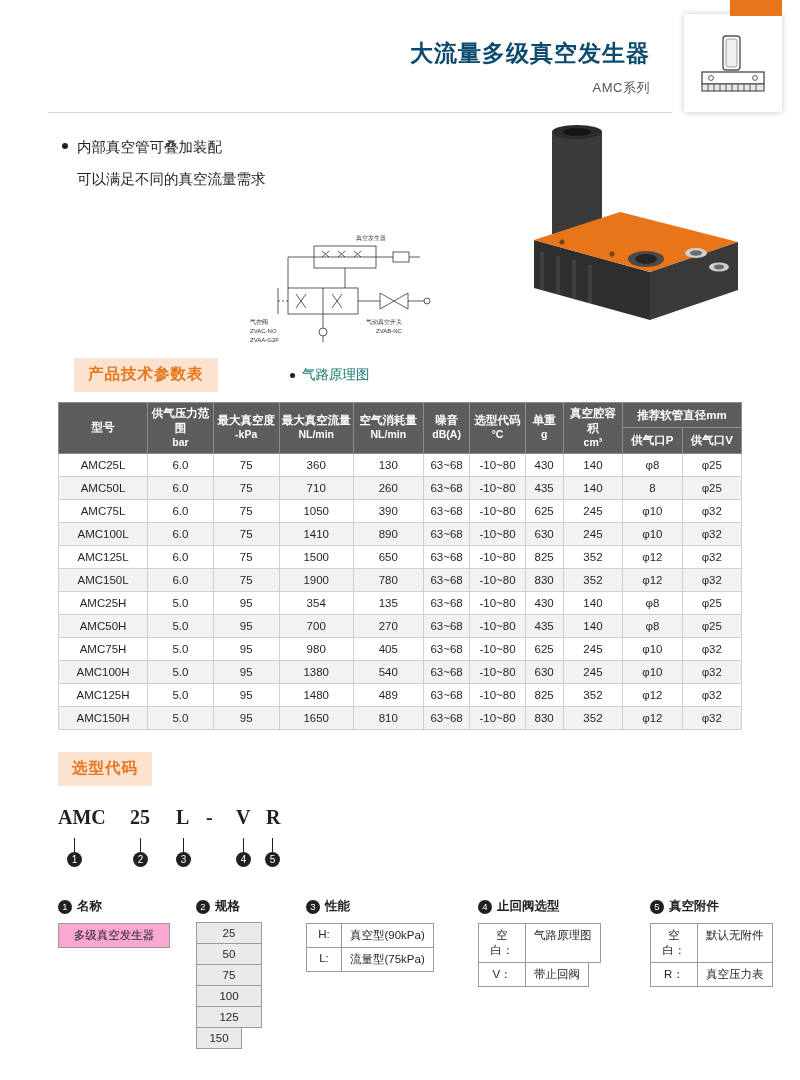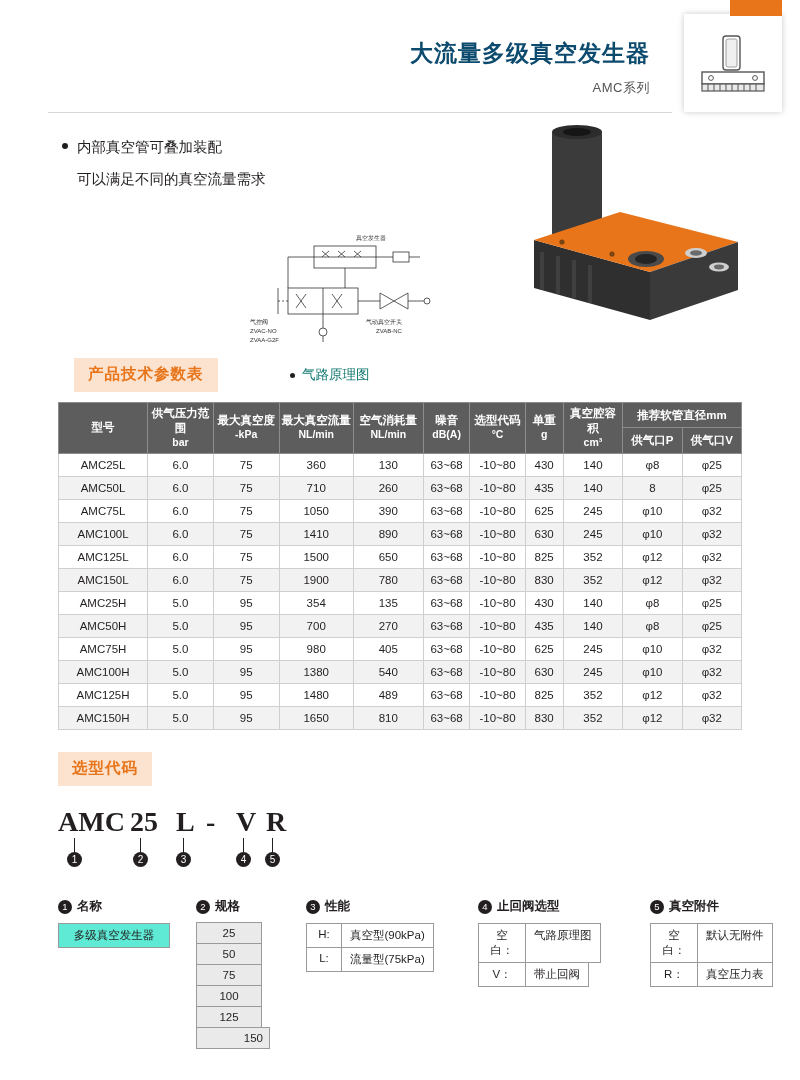--- a/index.html
+++ b/index.html
@@ -184,21 +184,21 @@
   
   .code-row {
     position: absolute;
     left: 58px;
     top: 806px;
     width: 400px;
     height: 64px;
   }
   .code-token {
     position: absolute;
-    font-size: 28px;
+    font-size: 20px;
     font-weight: bold;
     color: #231f20;
     font-family: "Liberation Serif", serif;
   }
   .code-num {
     position: absolute;
     width: 15px; height: 15px;
     border-radius: 50%;
     background: #231f20;
     color: #fff;
@@ -240,21 +240,21 @@
     background: #231f20;
     color: #fff;
     font-size: 9.5px;
     line-height: 14px;
     text-align: center;
     margin-right: 5px;
     font-weight: normal;
   }
   .box {
     border: 1px solid #9a9a9a;
-    background: #5eead4;
+    background: #f9a8d4;
     padding: 4px 6px;
     font-size: 11.5px;
     text-align: center;
     white-space: nowrap;
   }
   .box.grey { background: #eaeaea; }
   .stack .box { margin-top: -1px; }
   .row2 { display: flex; }
   .row2 .k {
     border: 1px solid #9a9a9a;
@@ -643,21 +643,21 @@
     <div class="lg-head">
       <span class="num">2</span>
       <span>规格</span>
     </div>
     <div class="stack" id="size-stack">
         <div class="box grey" style="width: 66px;">25</div>
         <div class="box grey" style="width: 66px;">50</div>
         <div class="box grey" style="width: 66px;">75</div>
         <div class="box grey" style="width: 66px;">100</div>
         <div class="box grey" style="width: 66px;">125</div>
-        <div class="box grey" style="width: 74px; text-align: right;">150</div>
+        <div class="box grey" style="width: 46px;">150</div>
       </div>
   </div>
 
   <div class="lg" style="left:248px; width:160px;">
     <div class="lg-head">
       <span class="num">3</span>
       <span>性能</span>
     </div>
     <div id="perf-rows">
         <div class="row2">

